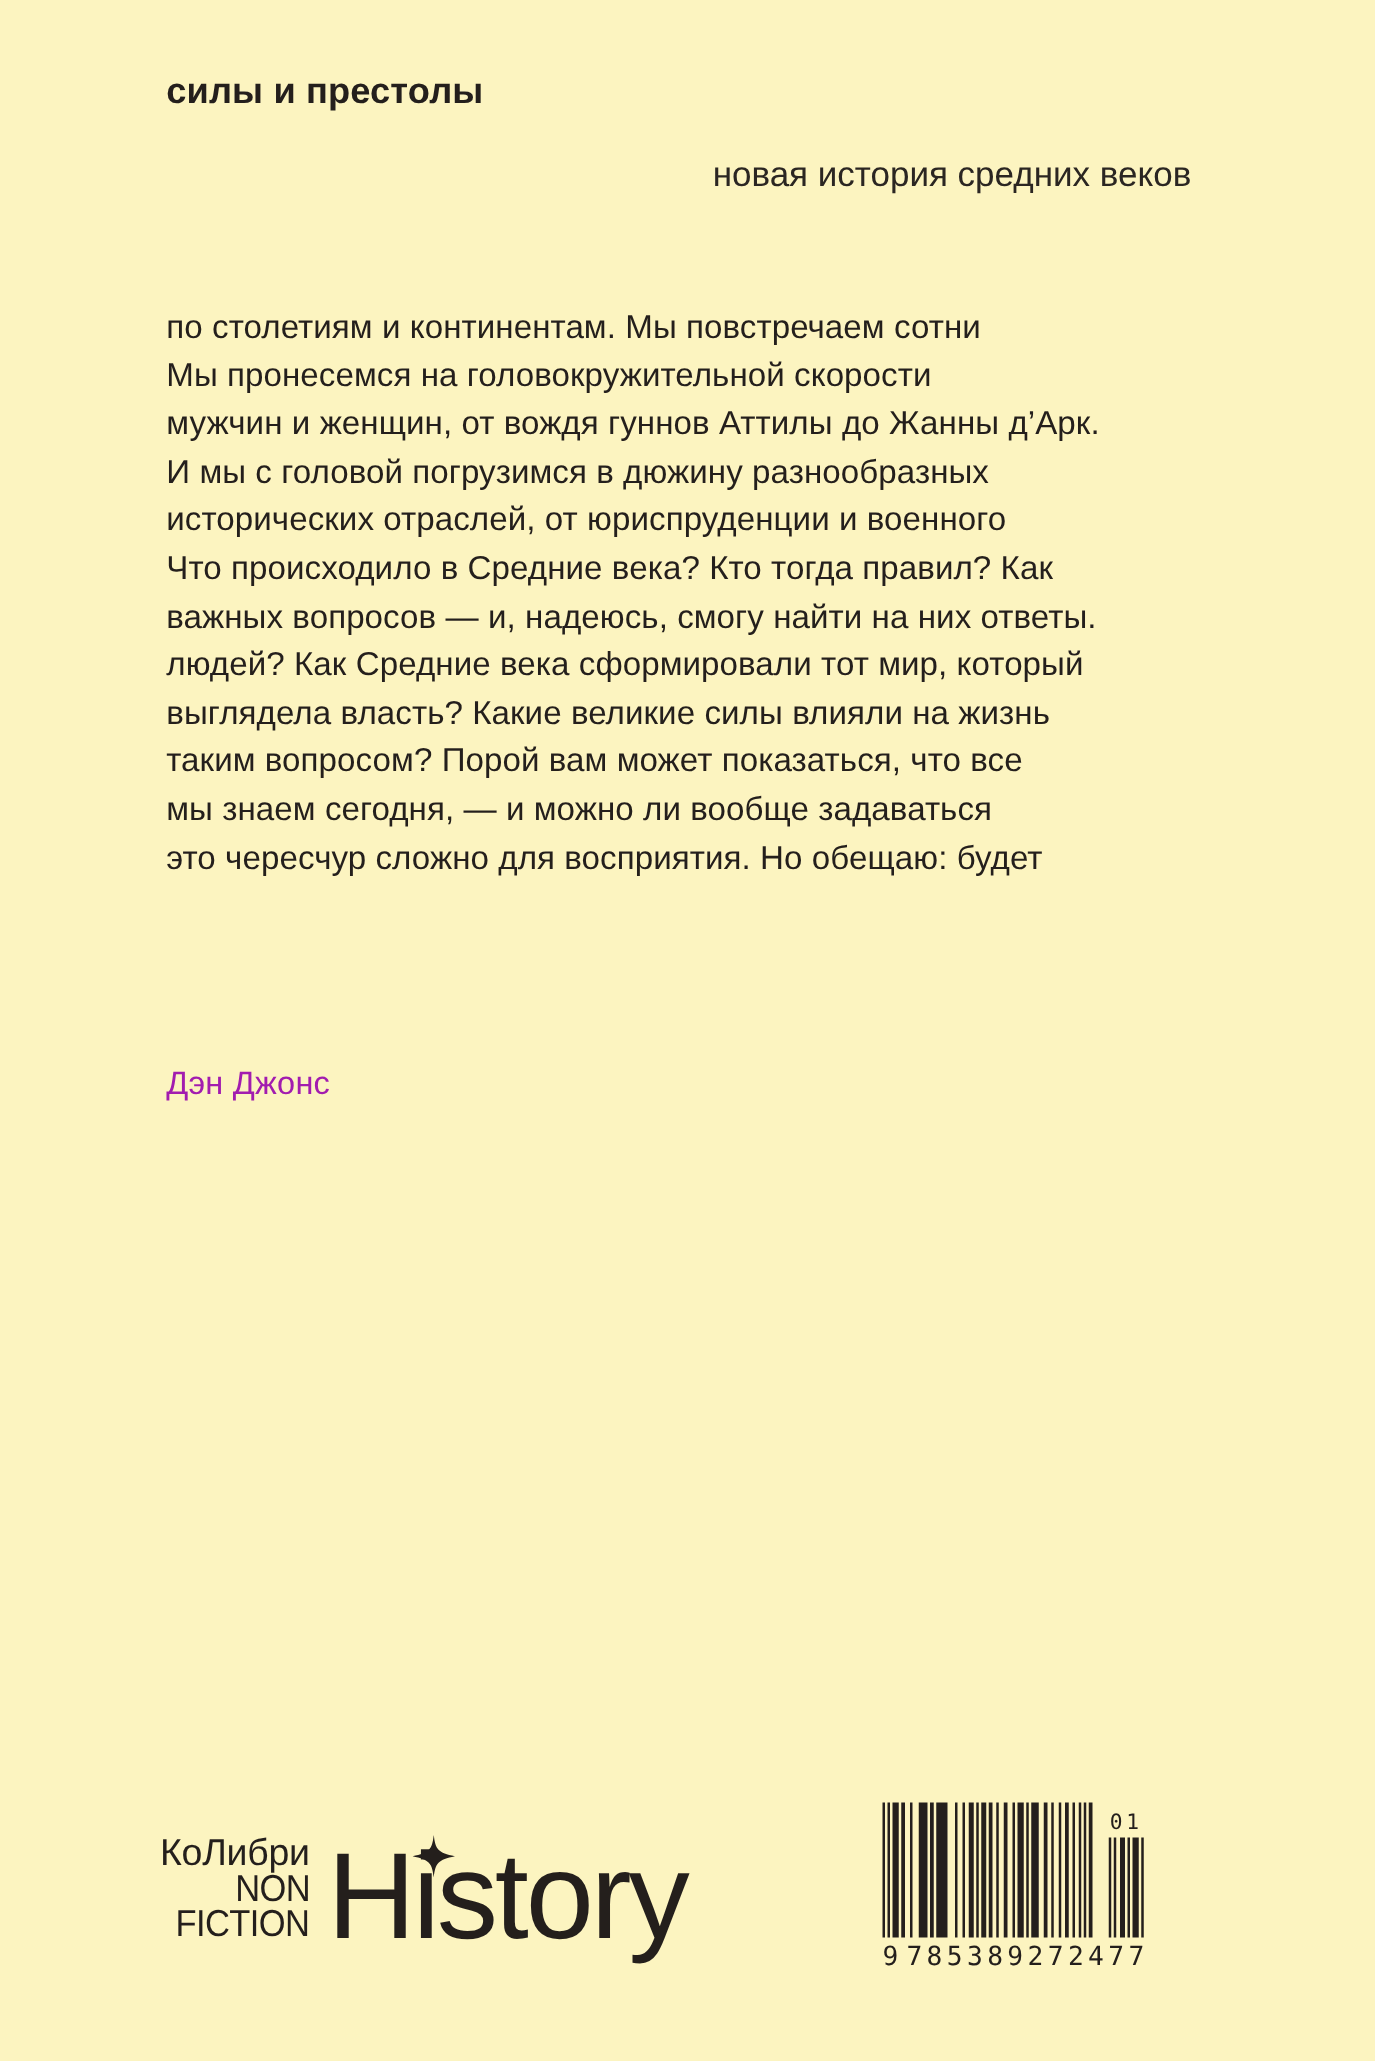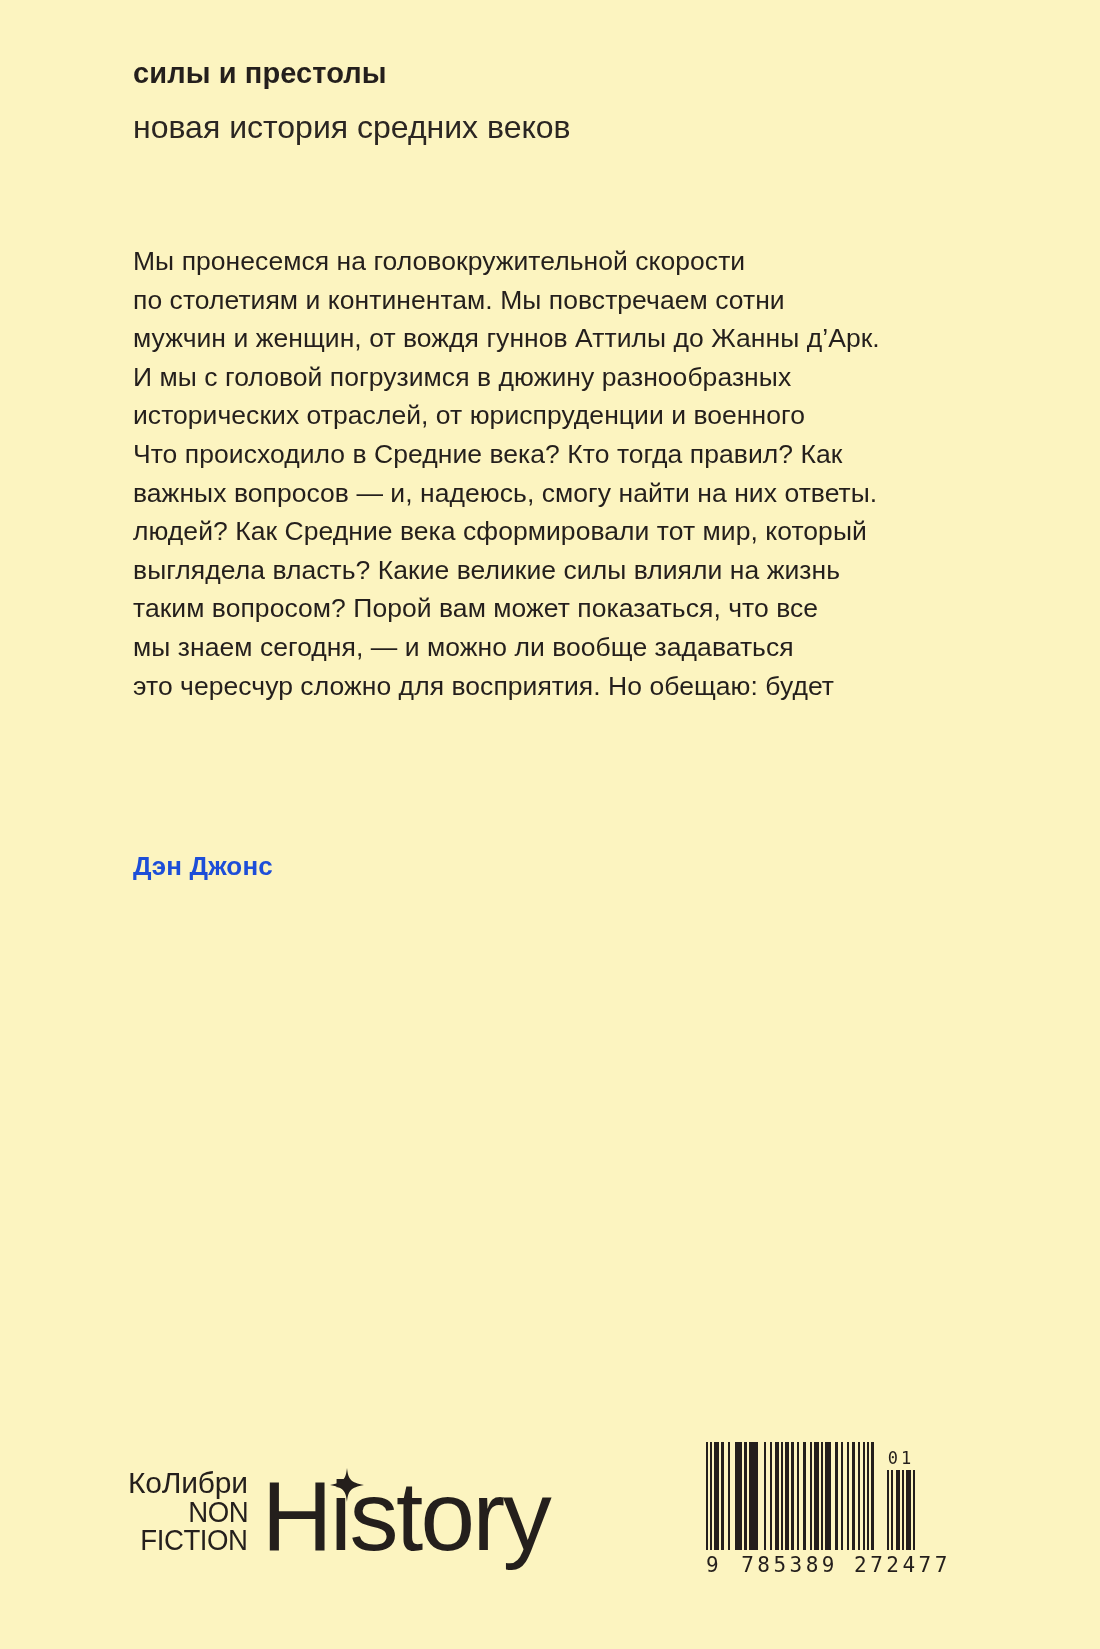--- a/index.html
+++ b/index.html
@@ -31,25 +31,26 @@
   }
   .title {
     font-size: 29px;
     font-weight: bold;
     letter-spacing: 0.1px;
     line-height: 1.2;
     color: #241f1c;
     margin: 0;
   }
   .subtitle {
-    font-size: 32px;
+    font-size: 28px;
     font-weight: 400;
     line-height: 1.2;
     color: #2b2622;
-    margin: 17px 0 0 0;
+    margin: 32px 0 0 0;
+    text-align: right;
   }
 
   
   .blurb {
     position: absolute;
     left: 133px;
     top: 242px;
     width: 830px;
     font-size: 26.5px;
     line-height: 38.6px;
@@ -60,22 +61,22 @@
   .blurb-line {
     white-space: nowrap;
     display: block;
   }
 
   .author {
     position: absolute;
     left: 133px;
     top: 851px;
     font-size: 26px;
-    font-weight: bold;
-    color: #1d4ed8;
+    font-weight: normal;
+    color: #a21caf;
     letter-spacing: 0.2px;
   }
 
   
   .logo-block {
     position: absolute;
     left: 128px;
     bottom: 88px;
     display: flex;
     align-items: flex-end;
@@ -176,35 +177,35 @@
     margin-top: 3px;
     font-family: "DejaVu Sans Mono", monospace;
     font-size: 21px;
     letter-spacing: 1.5px;
     color: #241f1c;
     width: 196px;
     display: flex;
     justify-content: space-between;
   }
   .isbn-digits .lead { margin-right: 5px; }
-  .isbn-digits .grp { letter-spacing: 3.5px; margin-left: 16px; }
+  .isbn-digits .grp { letter-spacing: 3.5px; }
 </style>
 </head>
 <body>
 
 <div id="cover">
 
   <div class="header">
     <div class="title">силы и престолы</div>
     <div class="subtitle">новая история средних веков</div>
   </div>
 
   <div class="blurb">
+    <span class="blurb-line">по столетиям и континентам. Мы повстречаем сотни</span>
     <span class="blurb-line">Мы пронесемся на головокружительной скорости</span>
-    <span class="blurb-line">по столетиям и континентам. Мы повстречаем сотни</span>
     <span class="blurb-line">мужчин и женщин, от вождя гуннов Аттилы до Жанны д’Арк.</span>
     <span class="blurb-line">И мы с головой погрузимся в дюжину разнообразных</span>
     <span class="blurb-line">исторических отраслей, от юриспруденции и военного</span>
     <span class="blurb-line">Что происходило в Средние века? Кто тогда правил? Как</span>
     <span class="blurb-line">важных вопросов — и, надеюсь, смогу найти на них ответы.</span>
     <span class="blurb-line">людей? Как Средние века сформировали тот мир, который</span>
     <span class="blurb-line">выглядела власть? Какие великие силы влияли на жизнь</span>
     <span class="blurb-line">таким вопросом? Порой вам может показаться, что все</span>
     <span class="blurb-line">мы знаем сегодня, — и можно ли вообще задаваться</span>
     <span class="blurb-line">это чересчур сложно для восприятия. Но обещаю: будет</span>

